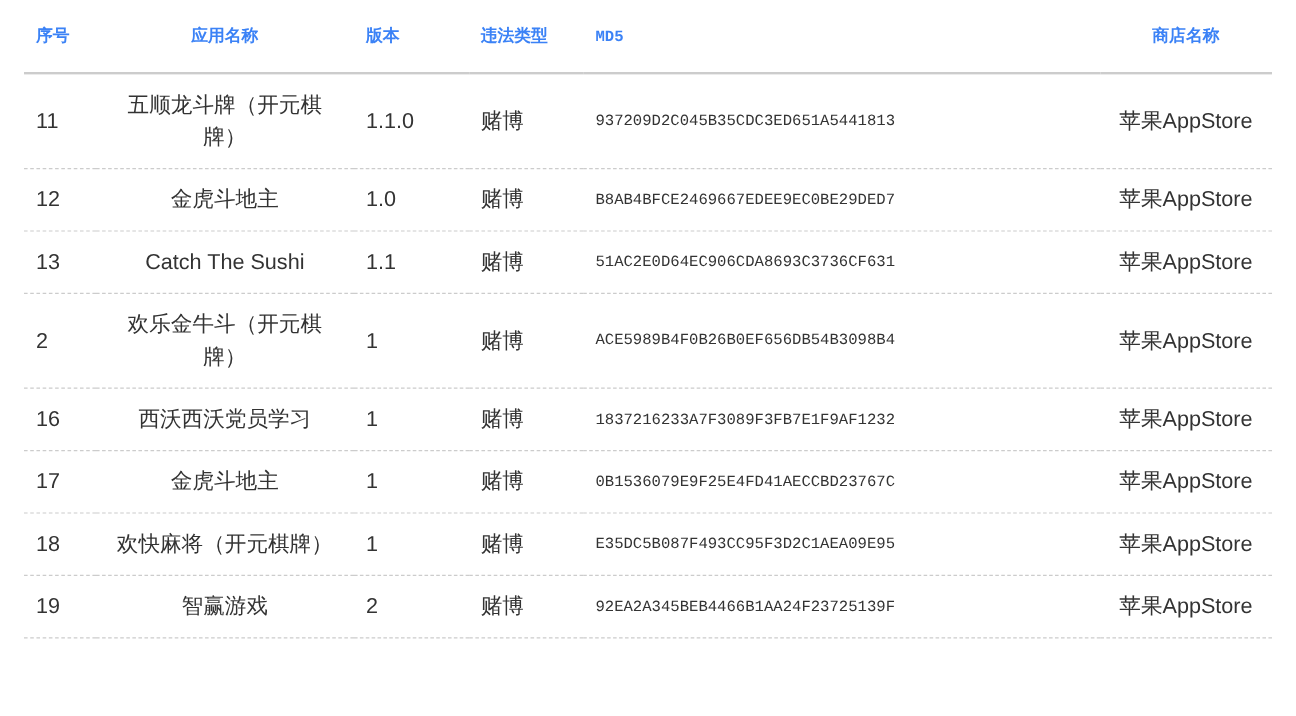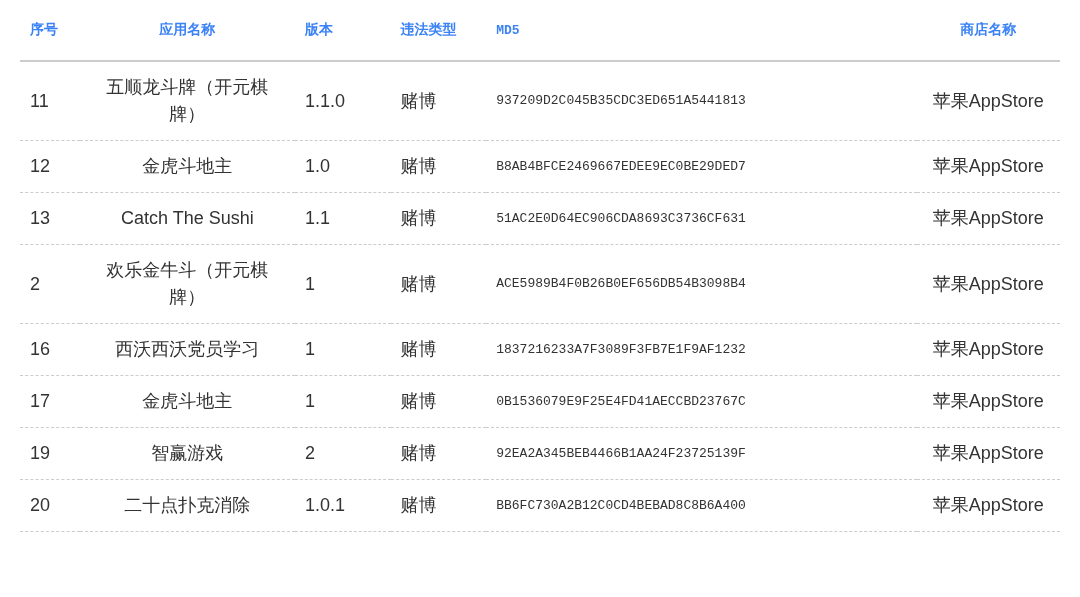--- a/index.html
+++ b/index.html
@@ -121,30 +121,30 @@
         </tr>
         <tr>
           <td class="col-seq">17</td>
           <td class="col-name">金虎斗地主</td>
           <td class="col-version">1</td>
           <td class="col-violation">赌博</td>
           <td class="col-md5">0B1536079E9F25E4FD41AECCBD23767C</td>
           <td class="col-store">苹果AppStore</td>
         </tr>
         <tr>
+          <td class="col-seq">18</td>
+          <td class="col-name">欢快麻将（开元棋牌）</td>
+          <td class="col-version">1</td>
+          <td class="col-violation">赌博</td>
+          <td class="col-md5">E35DC5B087F493CC95F3D2C1AEA09E95</td>
+          <td class="col-store">苹果AppStore</td>
+        </tr>
+        <tr>
           <td class="col-seq">19</td>
           <td class="col-name">智赢游戏</td>
           <td class="col-version">2</td>
           <td class="col-violation">赌博</td>
           <td class="col-md5">92EA2A345BEB4466B1AA24F23725139F</td>
           <td class="col-store">苹果AppStore</td>
         </tr>
-        <tr>
-          <td class="col-seq">20</td>
-          <td class="col-name">二十点扑克消除</td>
-          <td class="col-version">1.0.1</td>
-          <td class="col-violation">赌博</td>
-          <td class="col-md5">BB6FC730A2B12C0CD4BEBAD8C8B6A400</td>
-          <td class="col-store">苹果AppStore</td>
-        </tr>
       </tbody>
   </table>
 </div>
 
 </body></html>

